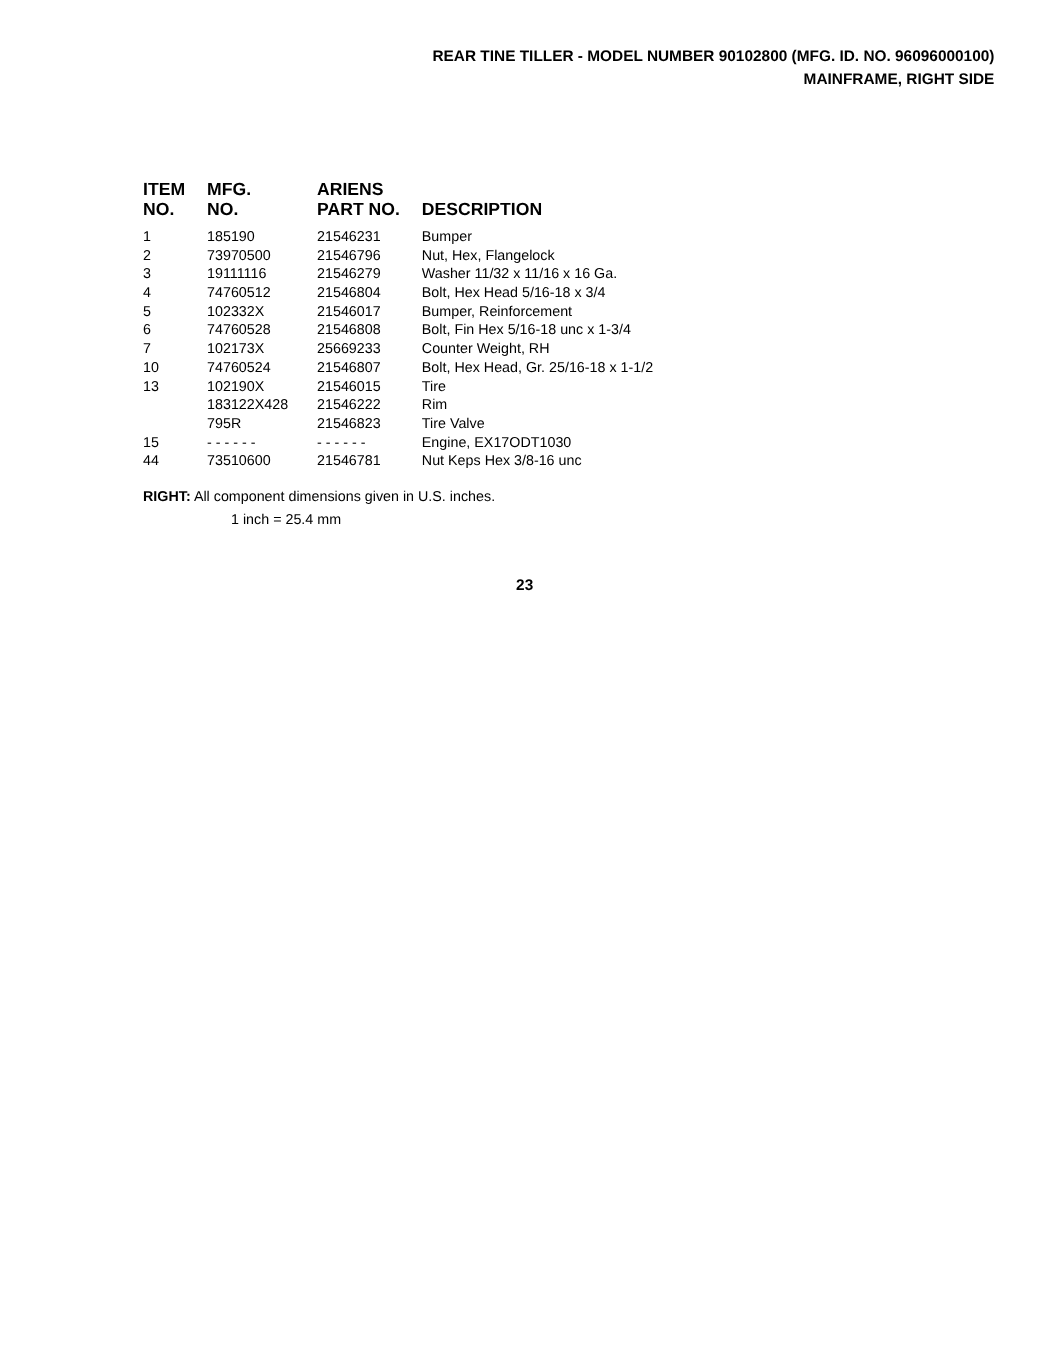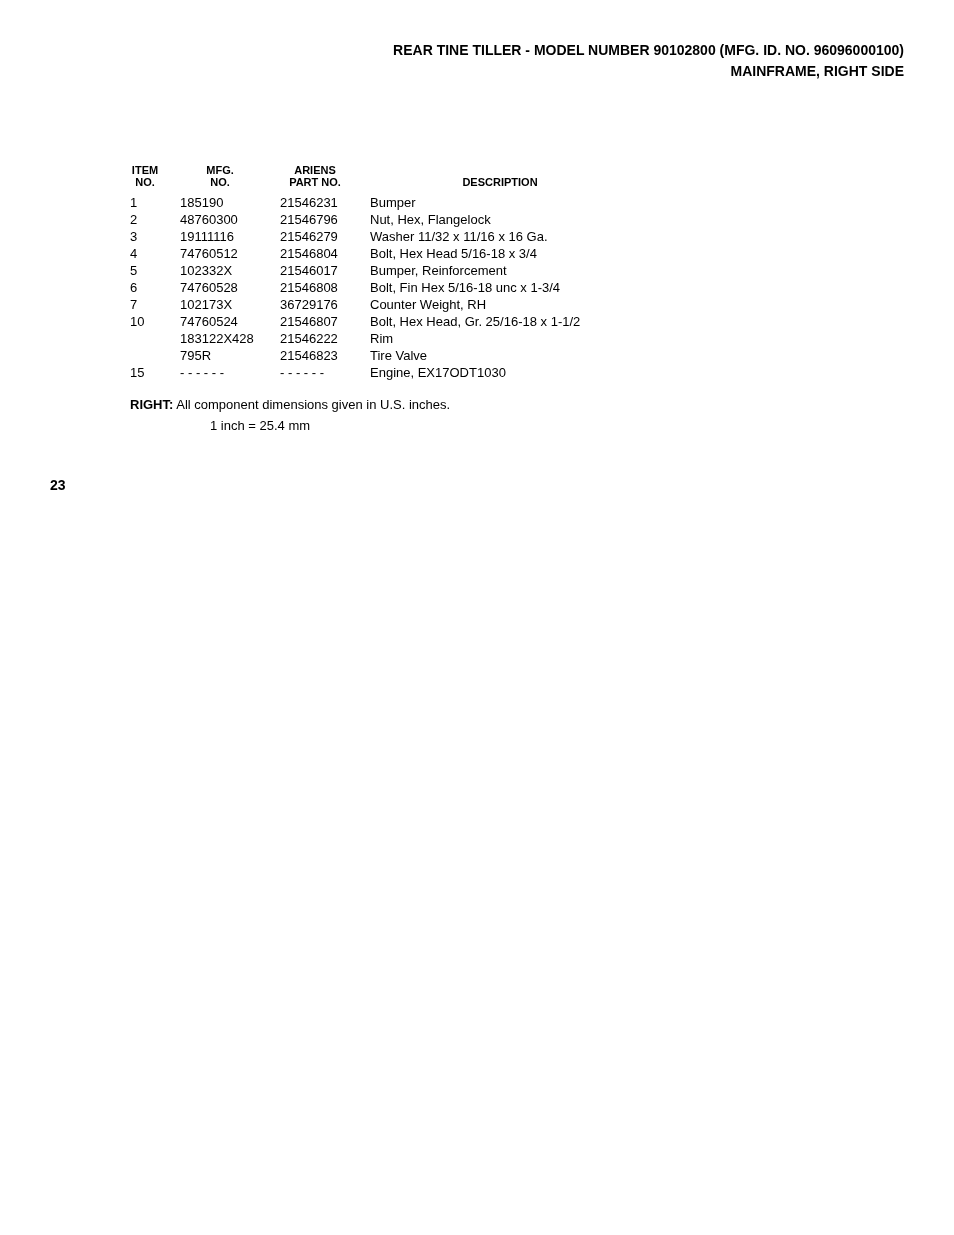--- a/index.html
+++ b/index.html
@@ -26,24 +26,24 @@
     .parts-table-container {
       margin-left: 80px;
       margin-top: 20px;
     }
     .parts-table {
       border-collapse: collapse;
       font-size: 13px;
     }
     .parts-table th {
       font-weight: bold;
-      text-align: center;
+      text-align: left;
       padding: 2px 20px 6px 0;
       vertical-align: bottom;
-      font-size: 11px;
+      font-size: 16px;
     }
     .parts-table td {
       text-align: left;
       padding: 1px 20px 1px 0;
       vertical-align: top;
       font-size: 13px;
       white-space: nowrap;
     }
     .parts-table .col-item { min-width: 50px; }
     .parts-table .col-mfg { min-width: 100px; }
@@ -52,20 +52,21 @@
     .note-section {
       margin-left: 80px;
       margin-top: 14px;
       font-size: 13px;
       line-height: 1.6;
     }
     .note-section .note-label {
       font-weight: bold;
     }
     .page-number {
+      text-align: center;
       font-weight: bold;
       font-size: 14px;
       margin-top: 40px;
     }
   </style>
 </head>
 <body>
 
 <div class="page-header">
   <div>REAR TINE TILLER - MODEL NUMBER 90102800 (MFG. ID. NO. 96096000100)</div>
@@ -84,21 +85,21 @@
     </thead>
     <tbody id="parts-tbody">
     <tr>
           <td class="col-item">1</td>
           <td class="col-mfg">185190</td>
           <td class="col-ariens">21546231</td>
           <td class="col-desc">Bumper</td>
         </tr>
         <tr>
           <td class="col-item">2</td>
-          <td class="col-mfg">48760300</td>
+          <td class="col-mfg">73970500</td>
           <td class="col-ariens">21546796</td>
           <td class="col-desc">Nut, Hex, Flangelock</td>
         </tr>
         <tr>
           <td class="col-item">3</td>
           <td class="col-mfg">19111116</td>
           <td class="col-ariens">21546279</td>
           <td class="col-desc">Washer 11/32 x 11/16 x 16 Ga.</td>
         </tr>
         <tr>
@@ -115,47 +116,59 @@
         </tr>
         <tr>
           <td class="col-item">6</td>
           <td class="col-mfg">74760528</td>
           <td class="col-ariens">21546808</td>
           <td class="col-desc">Bolt, Fin Hex 5/16-18 unc x 1-3/4</td>
         </tr>
         <tr>
           <td class="col-item">7</td>
           <td class="col-mfg">102173X</td>
-          <td class="col-ariens">36729176</td>
+          <td class="col-ariens">25669233</td>
           <td class="col-desc">Counter Weight, RH</td>
         </tr>
         <tr>
           <td class="col-item">10</td>
           <td class="col-mfg">74760524</td>
           <td class="col-ariens">21546807</td>
           <td class="col-desc">Bolt, Hex Head, Gr. 25/16-18 x 1-1/2</td>
+        </tr>
+        <tr>
+          <td class="col-item">13</td>
+          <td class="col-mfg">102190X</td>
+          <td class="col-ariens">21546015</td>
+          <td class="col-desc">Tire</td>
         </tr>
         <tr>
           <td class="col-item"></td>
           <td class="col-mfg">183122X428</td>
           <td class="col-ariens">21546222</td>
           <td class="col-desc">Rim</td>
         </tr>
         <tr>
           <td class="col-item"></td>
           <td class="col-mfg">795R</td>
           <td class="col-ariens">21546823</td>
           <td class="col-desc">Tire Valve</td>
         </tr>
         <tr>
           <td class="col-item">15</td>
           <td class="col-mfg">- - - - - -</td>
           <td class="col-ariens">- - - - - -</td>
           <td class="col-desc">Engine, EX17ODT1030</td>
         </tr>
+        <tr>
+          <td class="col-item">44</td>
+          <td class="col-mfg">73510600</td>
+          <td class="col-ariens">21546781</td>
+          <td class="col-desc">Nut Keps Hex 3/8-16 unc</td>
+        </tr>
       </tbody>
   </table>
 </div>
 
 <div class="note-section">
   <span class="note-label">RIGHT:</span>
   <span>All component dimensions given in U.S. inches.</span>
   <br>
   <span style="margin-left: 80px;">1 inch = 25.4 mm</span>
 </div>

